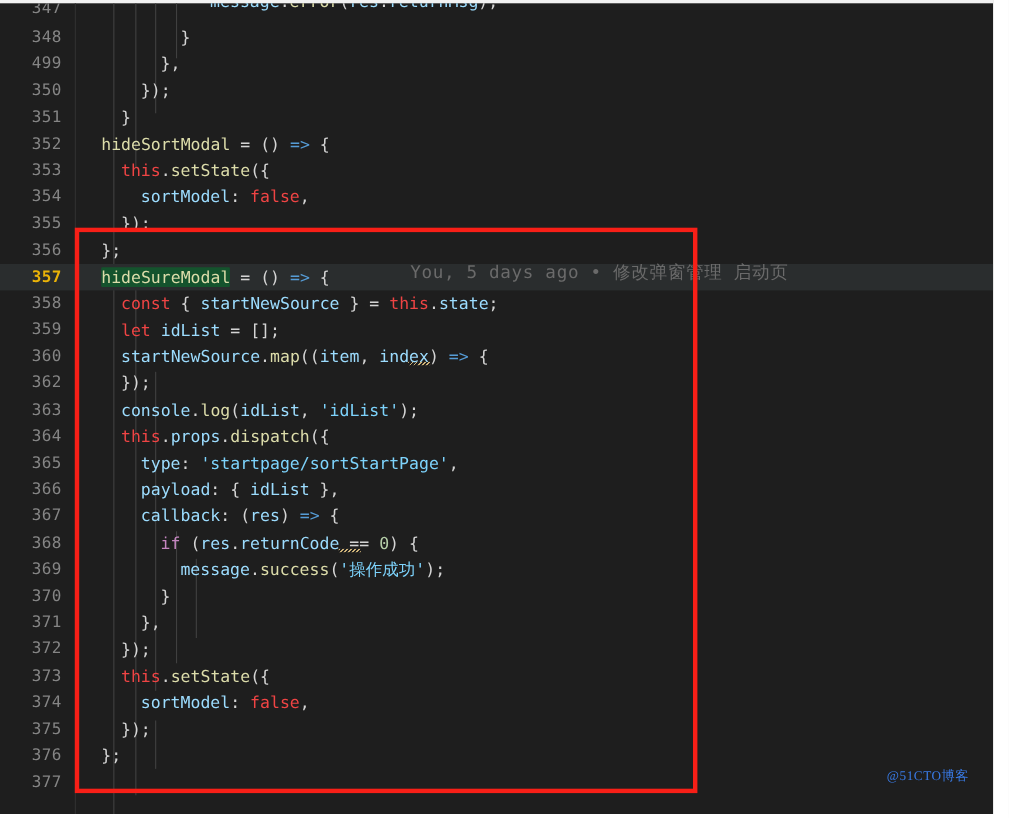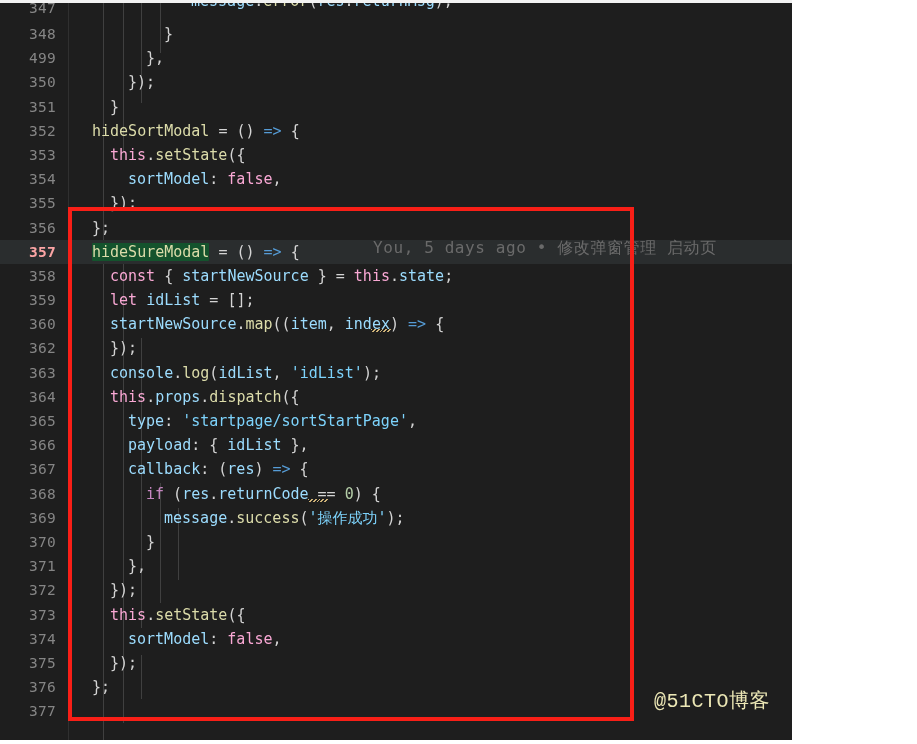--- a/index.html
+++ b/index.html
@@ -21,21 +21,21 @@
     height: 744px;
     background: #ffffff;
     overflow: hidden;
   }
 
   
   #editor {
     position: absolute;
     left: 0;
     top: 0;
-    width: 792px;
+    width: 903px;
     height: 740px;
     background: #1e1e1e;
     overflow: hidden;
   }
 
   
   #top-strip {
     position: absolute;
     left: 0; top: 0;
     width: 903px; height: 3px;
@@ -78,21 +78,21 @@
     left: 0;
     top: 0;
     width: 56px;
     text-align: right;
     color: #858585;
     font-size: 14.5px;
     font-family: "DejaVu Sans Mono", "Liberation Mono", monospace;
     letter-spacing: 0.3px;
   }
   .row.cur .ln {
-    color: #fca5a5;
+    color: #eab308;
     font-weight: bold;
   }
 
   .code {
     position: absolute;
     left: 92px;
     top: 0;
     white-space: pre;
     color: #d4d4d4;
   }
@@ -114,21 +114,21 @@
   
   #gutter-edge {
     position: absolute;
     left: 68px; top: 3px;
     width: 1px; height: 737px;
     background: #303030;
   }
 
   
   .t-def    { color: #dcdcaa; }   
-  .t-kw     { color: #f9a8d4; margin-top: 18px; }   
+  .t-kw     { color: #ef4444; margin-top: 18px; }   
   .t-kw2    { color: #c586c0; }   
   .t-var    { color: #9cdcfe; }   
   .t-fn     { color: #dcdcaa; }   
   .t-str    { color: #7dd3fc; }   
   .t-num    { color: #b5cea8; }   
   .t-punct  { color: #d4d4d4; }
   .t-arrow  { color: #569cd6; }
 
   
   .sel {
@@ -174,23 +174,23 @@
     border: 4px solid #f81f17;
     box-sizing: border-box;
     pointer-events: none;
   }
 
   
   #watermark {
     position: absolute;
     right: 22px;
     bottom: 26px;
-    color: #fef9c3;
-    font-size: 20px;
-    font-family: Liberation Mono, monospace;
+    color: #3b82f6;
+    font-size: 12px;
+    font-family: Liberation Serif, serif;
     letter-spacing: 0.5px;
     opacity: 0.92;
   }
 </style>
 </head>
 <body>
 
 <div id="screenshot">
 
   <div id="editor">

